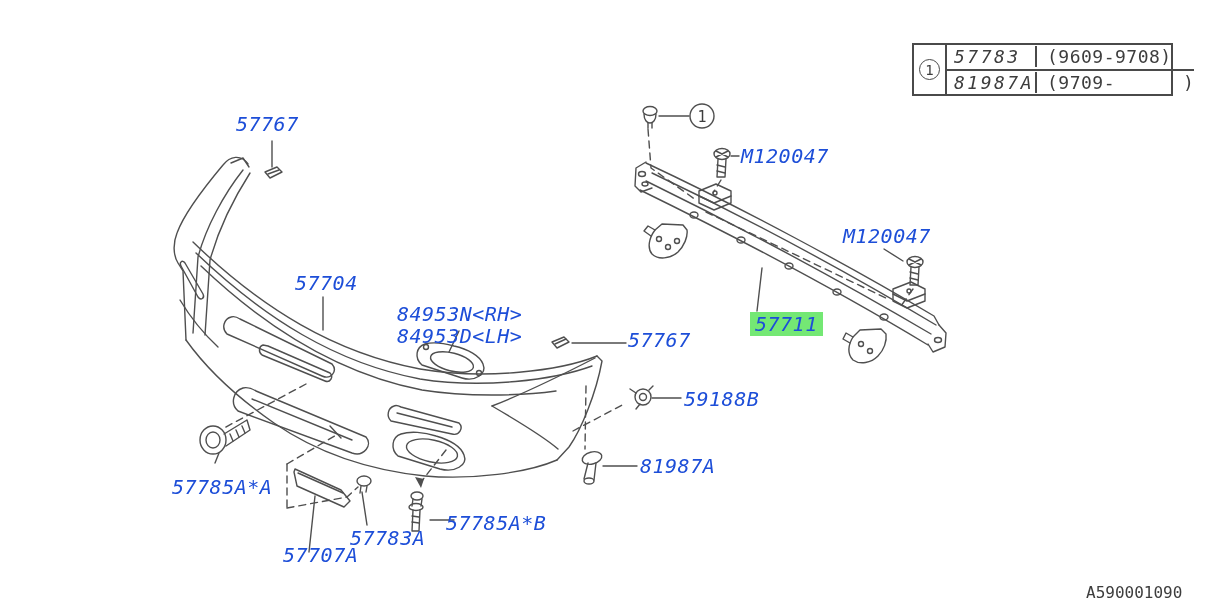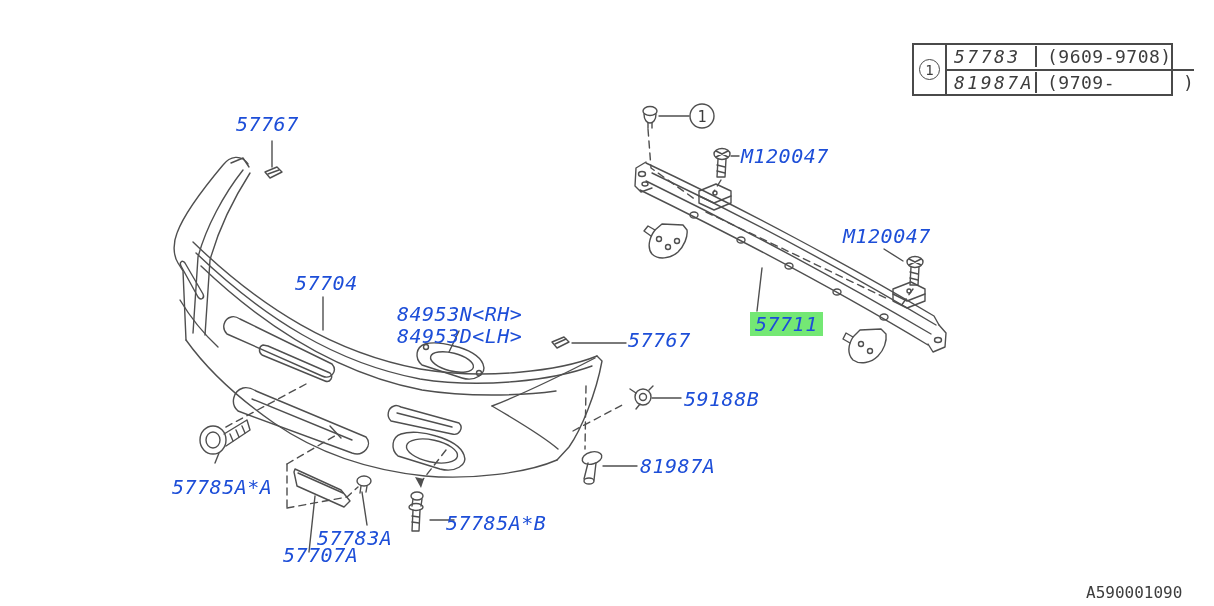--- a/index.html
+++ b/index.html
@@ -235,21 +235,21 @@
     <div class="lbl">84953D&lt;LH&gt;</div>
   </div>
 
   <div class="lbl" style="left:628px;top:329px;">57767</div>
   <div class="lbl hl" style="left:722px;top:312px;">57711</div>
   <div class="lbl" style="left:741px;top:145px;">M120047</div>
   <div class="lbl" style="left:843px;top:225px;">M120047</div>
   <div class="lbl" style="left:684px;top:388px;">59188B</div>
   <div class="lbl" style="left:640px;top:455px;">81987A</div>
   <div class="lbl" style="left:172px;top:464px;margin-top:12px;">57785A*A</div>
-  <div class="lbl" style="left:317px;top:527px;">57783A</div>
+  <div class="lbl" style="left:350px;top:527px;">57783A</div>
   <div class="lbl" style="left:283px;top:544px;">57707A</div>
   <div class="lbl" style="left:446px;top:512px;">57785A*B</div>
 
   <div class="reftable">
     <div class="callout-col">
       <span class="circ">1</span>
     </div>
     <div class="rows">
       <div class="trow first">
         <span class="pcell">57783</span>

